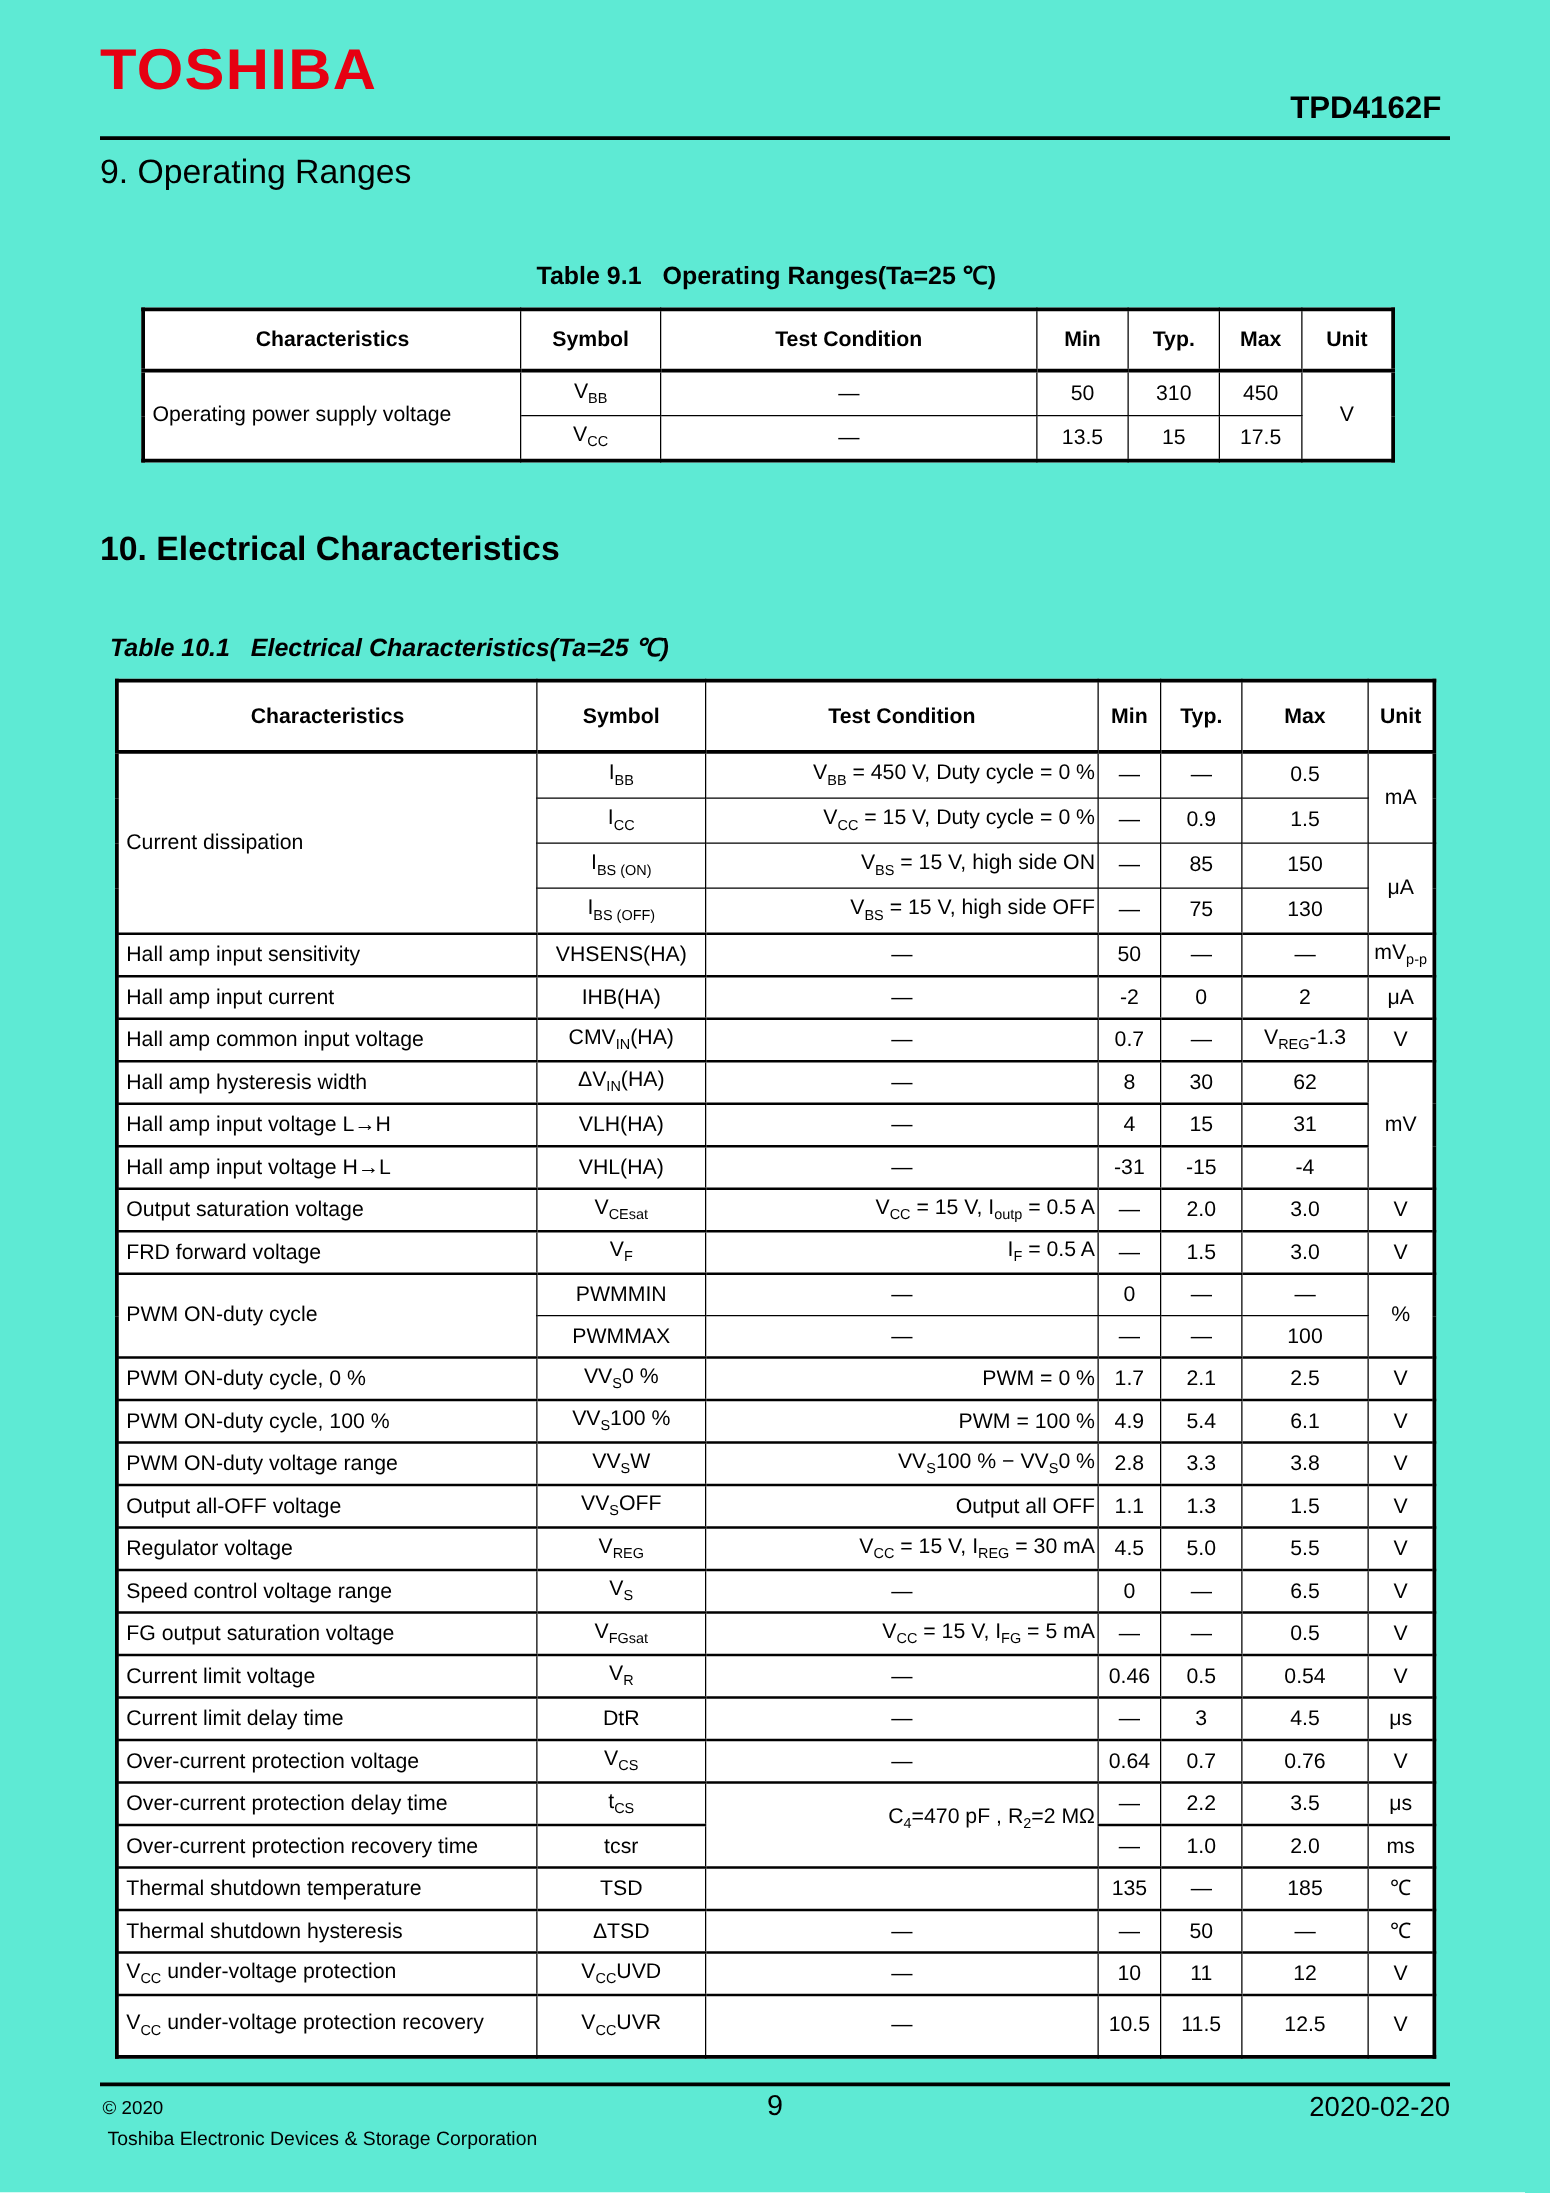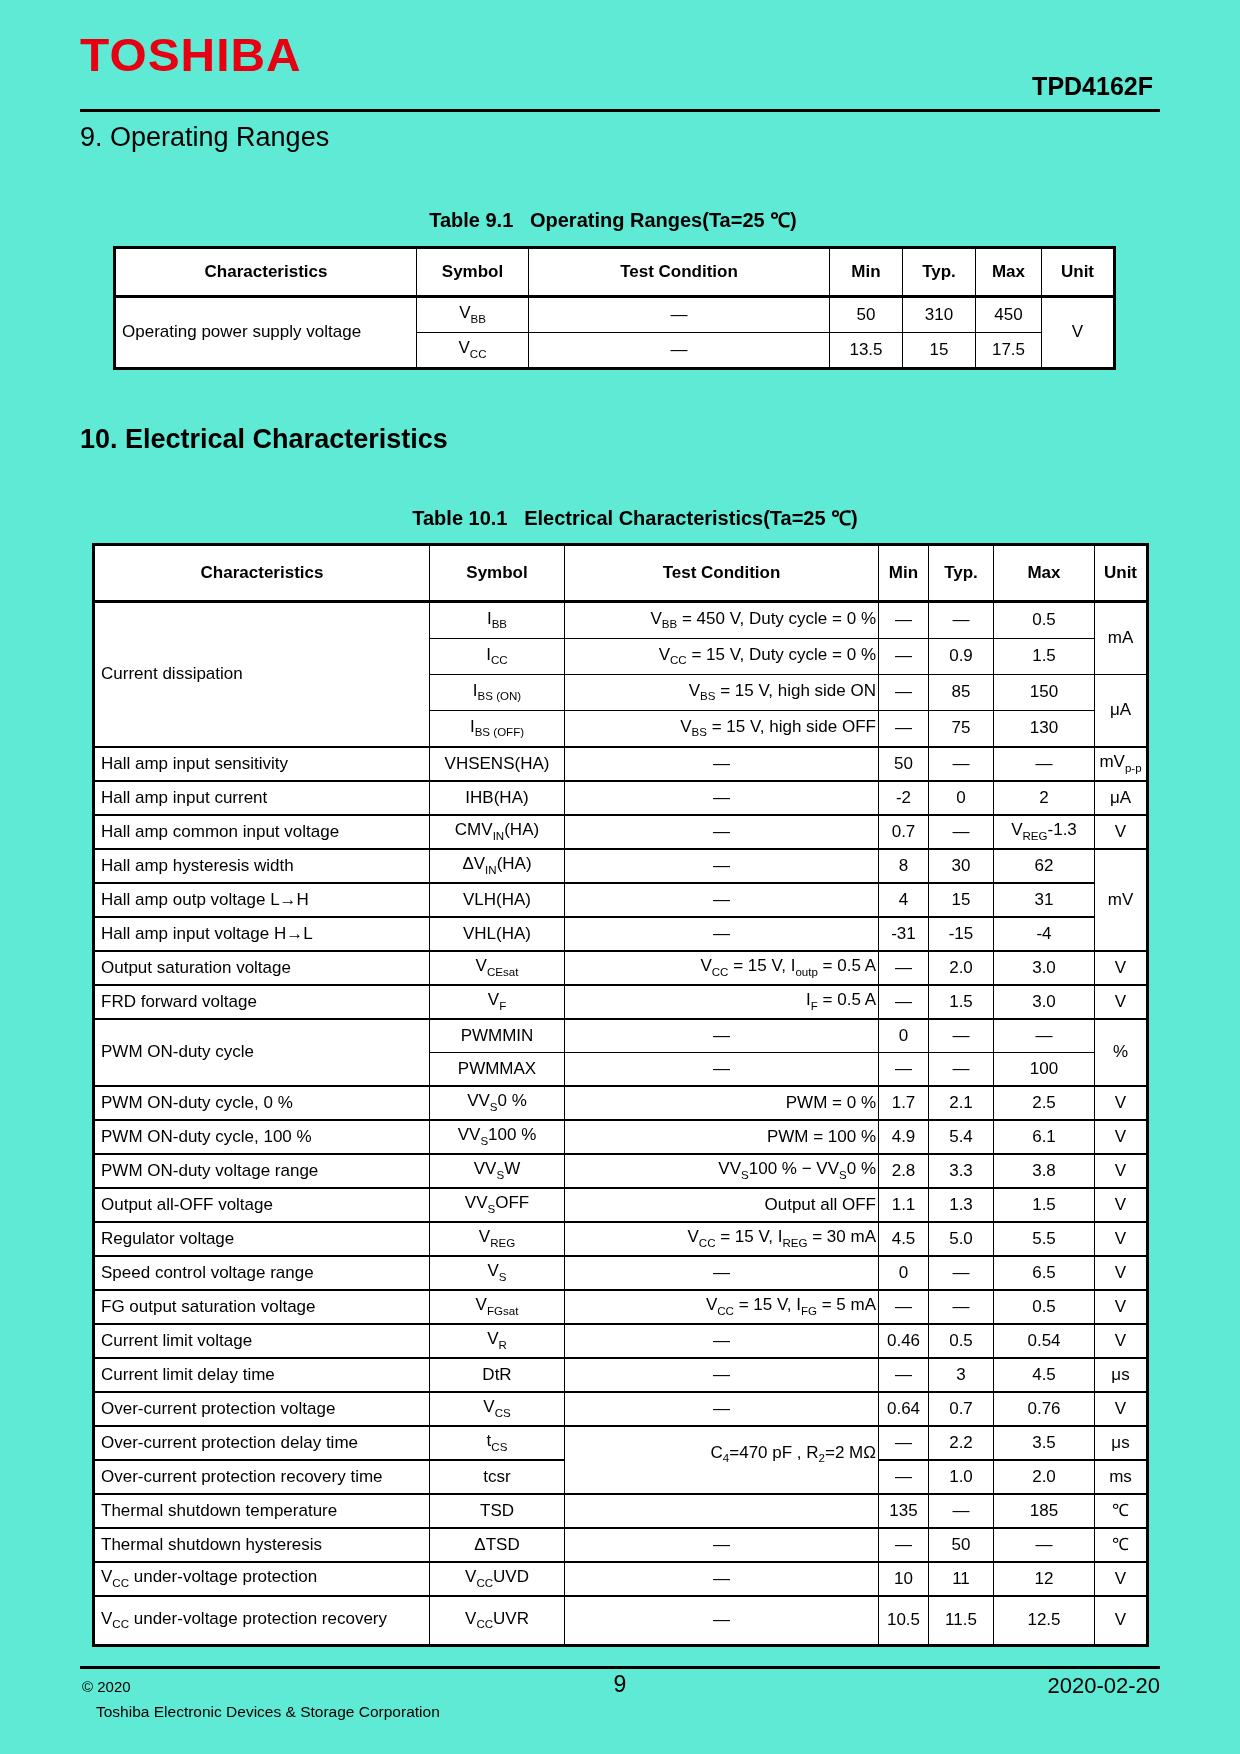--- a/index.html
+++ b/index.html
@@ -7,21 +7,21 @@
           font-family:"Liberation Sans", sans-serif; color:#000; overflow:hidden; }
 
   .logo { position:absolute; left:80px; top:28px; font-size:46px; font-weight:bold;
           color:#e60012; letter-spacing:1px; transform:scaleX(1.04); transform-origin:left center; }
   .partno { position:absolute; right:87px; top:72px; font-size:25px; font-weight:bold; }
   .hr-top { position:absolute; left:80px; top:109px; width:1080px; height:3px; background:#000; }
 
   .h9  { position:absolute; left:80px;  top:122px; font-size:27px; font-weight:normal; }
   .h10 { position:absolute; left:80px;  top:424px; font-size:27px; font-weight:bold; }
   .cap9  { position:absolute; left:113px; top:206px; width:1000px; text-align:center; font-size:20px; font-weight:bold; }
-  .cap10 { position:absolute; left:108px;  top:504px; width:1054px; text-align:center; font-size:20px; font-weight:bold; }
+  .cap10 { position:absolute; left:88px;  top:504px; width:1054px; text-align:left; font-size:20px; font-weight:bold;font-style:italic; }
 
   table { border-collapse:collapse; table-layout:fixed; border:3px solid #000; background:#fff; }
   .t9  { position:absolute; left:113px; top:246px; width:1000px; }
   .t10 { position:absolute; left:92px;  top:543px; width:1054px; }
 
   th, td { border:1px solid #000; font-size:17px; padding:0 2px; text-align:center;
            vertical-align:middle; overflow:hidden; line-height:1.2; }
   th { font-weight:bold; border-bottom:3px solid #000; }
   .t9  th { height:46px; }
   .t9  td { height:34px; }
@@ -33,21 +33,21 @@
   td.ch { text-align:left; padding-left:6px; }
   td.co { text-align:right; padding-left:8px; }
   td.co.c { text-align:center; padding-left:2px; }
   td.top { vertical-align:top; padding-top:16px; }
   sub { font-size:0.68em;margin-top:37px; }
 
   .hr-bot { position:absolute; left:80px; top:1666px; width:1080px; height:3px; background:#000; }
   .f-copy { position:absolute; left:82px;  top:1678px; font-size:15px; }
   .f-page { position:absolute; left:0;     top:1671px; width:1240px; text-align:center; font-size:23px; }
   .f-date { position:absolute; right:80px; top:1673px; font-size:22px; }
-  .f-comp { position:absolute; left:96px;  top:1703px; font-size:15.5px; }
+  .f-comp { position:absolute; left:86px;  top:1703px; font-size:15.5px; }
 </style>
 </head>
 <body>
 
 <div class="page">
 
   <div class="logo">TOSHIBA</div>
   <div class="partno">TPD4162F</div>
   <div class="hr-top"></div>
 
@@ -181,21 +181,21 @@
       <tr class="g">
           <td class="ch">Hall amp hysteresis width</td>
           <td>ΔV<sub>IN</sub>(HA)</td>
           <td class="co c">—</td>
           <td>8</td>
           <td>30</td>
           <td>62</td>
           <td rowspan="3">mV</td>
         </tr>
       <tr class="g">
-          <td class="ch">Hall amp outp voltage L→H</td>
+          <td class="ch">Hall amp input voltage L→H</td>
           <td>VLH(HA)</td>
           <td class="co c">—</td>
           <td>4</td>
           <td>15</td>
           <td>31</td>
         </tr>
       <tr class="g">
           <td class="ch">Hall amp input voltage H→L</td>
           <td>VHL(HA)</td>
           <td class="co c">—</td>

